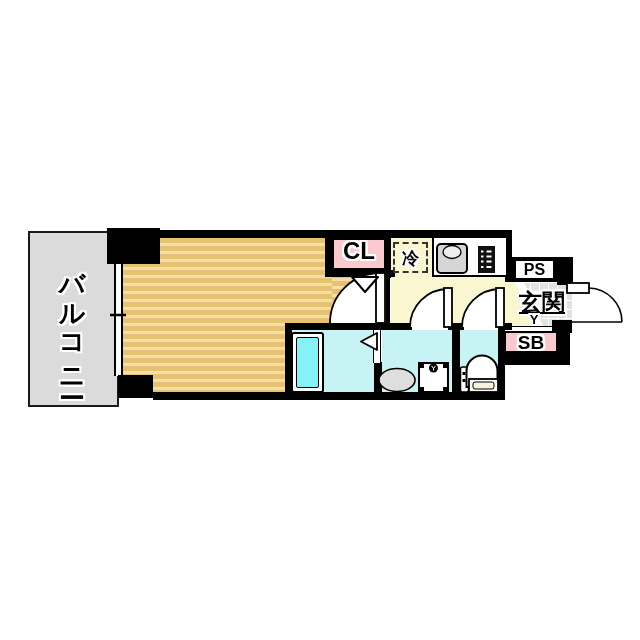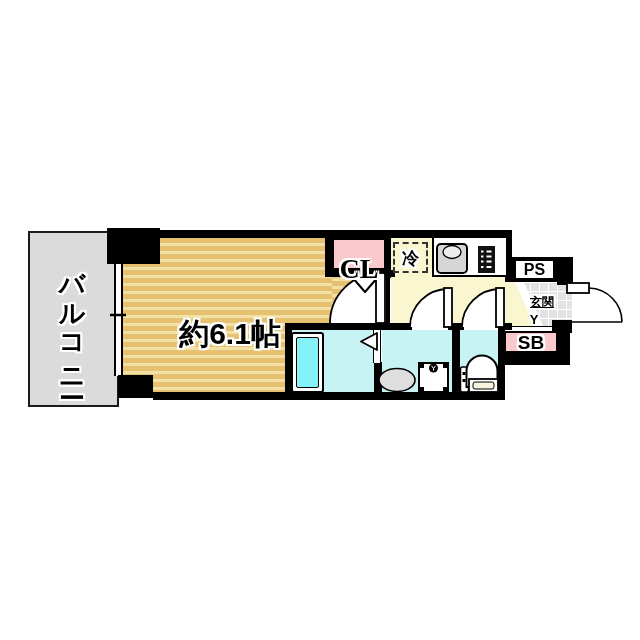--- a/index.html
+++ b/index.html
@@ -148,26 +148,25 @@
       <rect x="462.5" y="372" width="3" height="3" fill="#000"></rect>
       <rect x="462.5" y="379" width="3" height="3" fill="#000"></rect>
       <path d="M 466.5 387 L 466.5 371 A 15.5 15.5 0 0 1 497.5 371 L 497.5 387 Z" fill="#fff" stroke="#000" stroke-width="2"></path>
       <rect x="469" y="379" width="29" height="13" fill="#fff" stroke="#000" stroke-width="1.8"></rect>
       <rect x="473" y="382" width="21" height="7" rx="2" fill="#F7F3DC" stroke="#000" stroke-width="1"></rect>
     </g>
   </svg>
 
   <div class="lbl" style="left:55px;top:248px;width:36px;height:146px;writing-mode:vertical-rl;font-size:26px;letter-spacing:3px;">バルコニー</div>
 
-  <div class="lbl" style="left:150px;top:314px;width:160px;height:40px;font-size:30px;">約6.1帖</div>
 
-  <div class="lbl" style="left:332px;top:254px;width:54px;height:30px;font-size:28px;font-family:Liberation Serif, serif;">CL</div>
+  <div class="lbl" style="left:332px;top:236px;width:54px;height:30px;font-size:24px;">CL</div>
 
   <div class="lbl" style="left:393px;top:244px;width:35px;height:28px;font-size:17px;">冷</div>
 
   <div class="lbl" style="left:516px;top:259px;width:37px;height:21px;font-size:16px;">PS</div>
 
-  <div class="lbl" style="left:512px;top:290px;width:60px;height:24px;font-size:12px;text-decoration:underline;">玄関</div>
+  <div class="lbl" style="left:512px;top:290px;width:60px;height:24px;font-size:23px;text-decoration:underline;">玄関</div>
   <div class="lbl" style="left:524px;top:311px;width:20px;height:16px;font-size:13px;">Y</div>
 
   <div class="lbl" style="left:506px;top:333px;width:50px;height:19px;font-size:19px;">SB</div>
 
 </div>
 
 </body></html>

